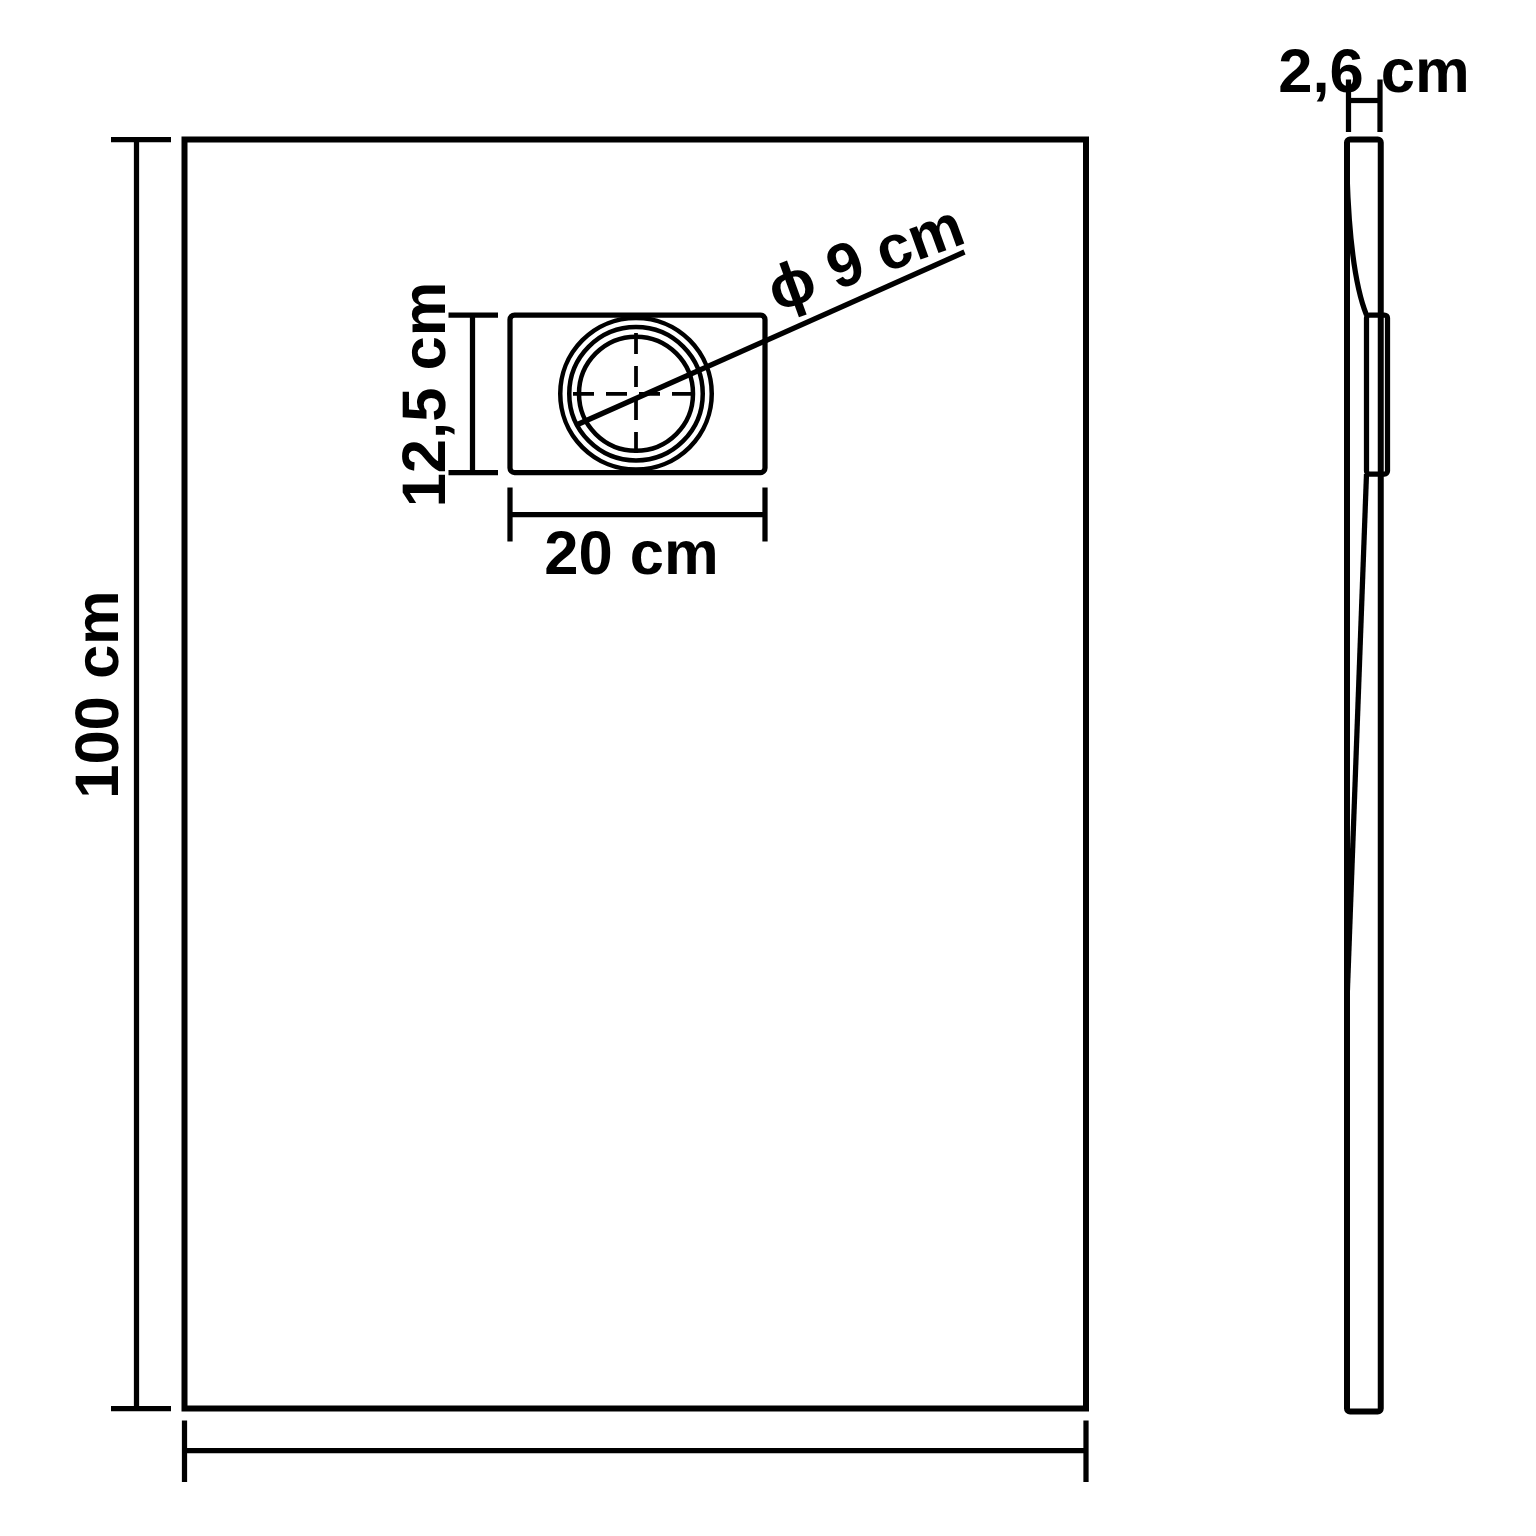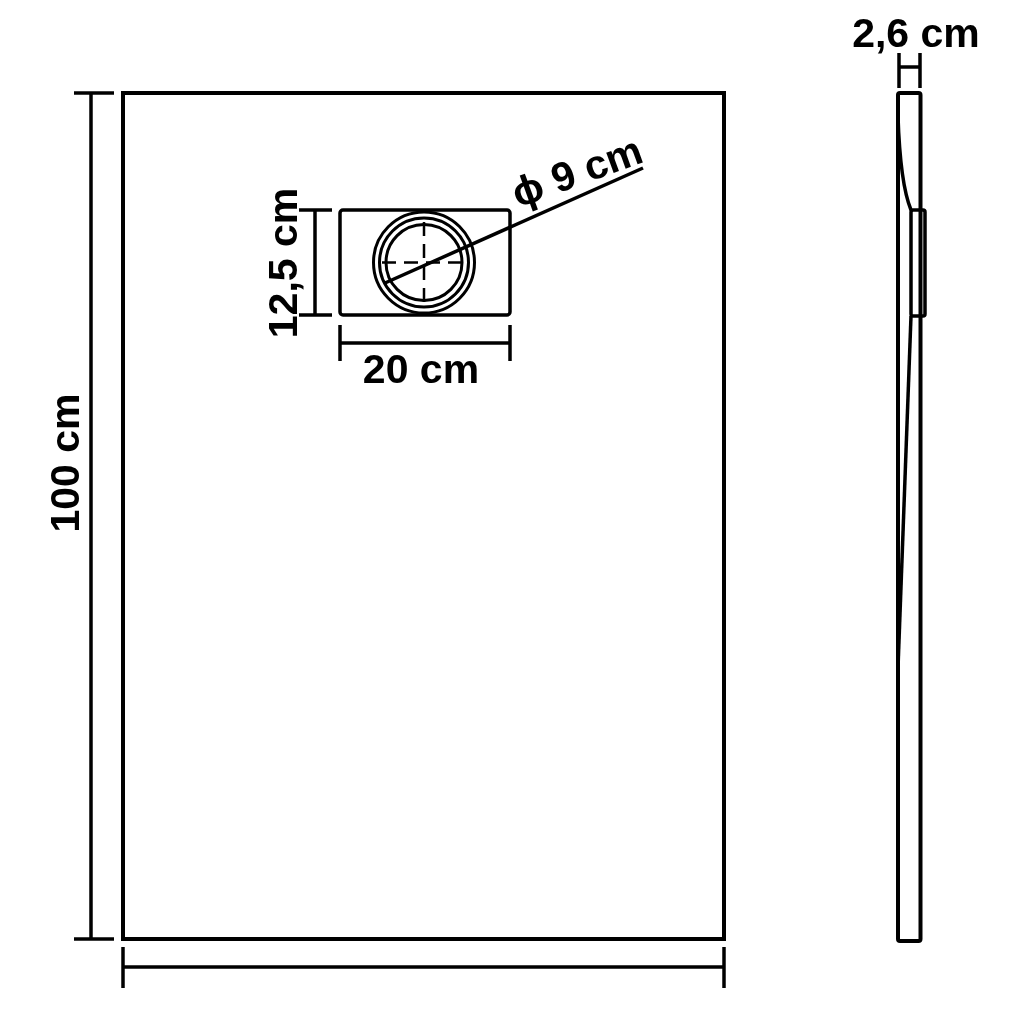--- a/index.html
+++ b/index.html
@@ -102,15 +102,15 @@
 
   <div class="dim-label rot90" style="left:65px; top:463px;">100 cm</div>
 
 
   <div class="dim-label rot90" style="left:283px; top:263px;">12,5 cm</div>
 
   <div class="dim-label" style="left:421px; top:369px;">20 cm</div>
 
   <div class="dim-label rot-diag" style="left:577px; top:172px;">ϕ 9 cm</div>
 
-  <div class="dim-label" style="left:916px; top:33px;">2,6 cm</div>
+  <div class="dim-label" style="left:916px; top:48px;">2,6 cm</div>
 
 </div>
 
 </body></html>

